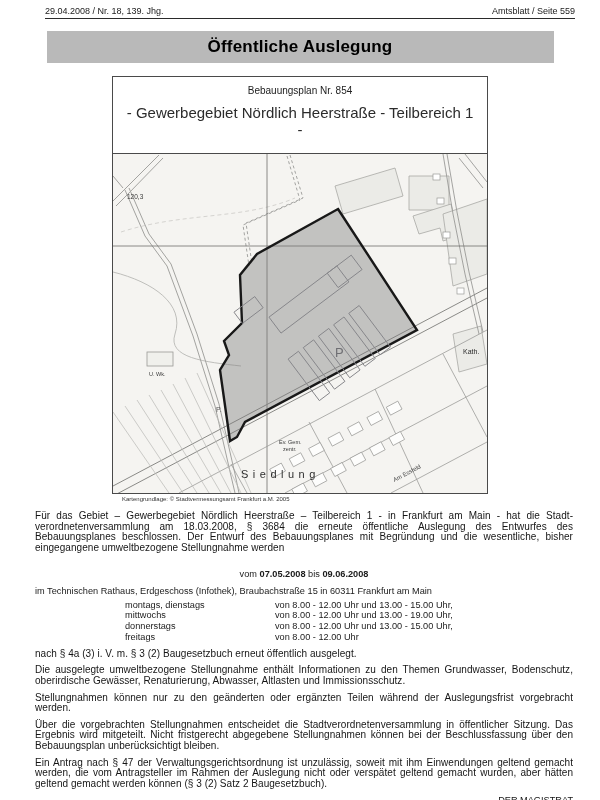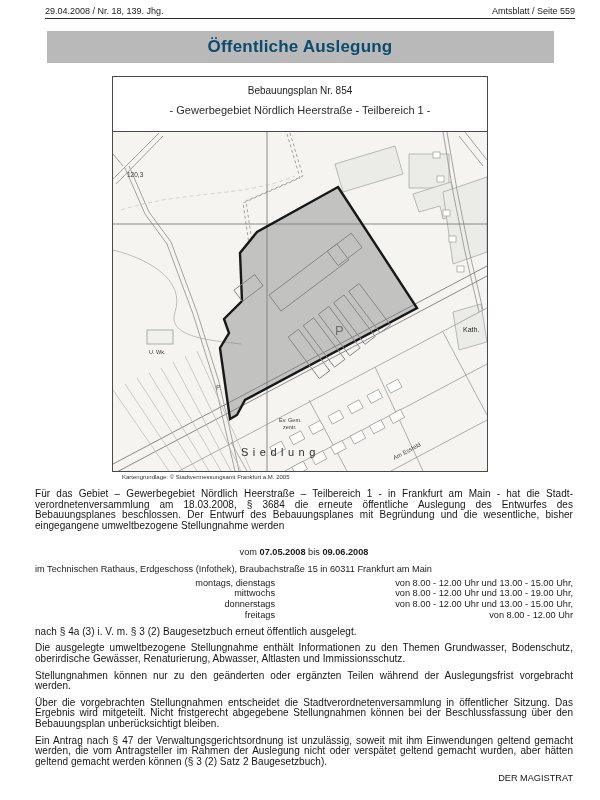--- a/index.html
+++ b/index.html
@@ -10,38 +10,38 @@
   }
   .header{
     display:flex;justify-content:space-between;align-items:flex-end;
     margin:0 25px 0 45px;padding:6px 0 2px 0;
     border-bottom:1px solid #2a2a2a;font-size:9px;color:#222;
   }
   .banner{
     width:507px;height:32px;margin:12px auto 0;background:#b9b9b9;
     display:flex;align-items:center;justify-content:center;
   }
-  .banner .title{font-size:17px;font-weight:bold;color:#0c4a6e;letter-spacing:0.2px;text-align:right;}
+  .banner .title{font-size:17px;font-weight:bold;color:#000000;letter-spacing:0.2px;text-align:right;}
   .plan-box{width:374px;margin:13px auto 0;border:1px solid #4a4a4a;background:#fff;}
   .plan-head{text-align:center;padding:8px 4px 7px;border-bottom:1px solid #4a4a4a;}
   .plan-head .t1{font-size:10px;margin:0 0 4px;color:#222;}
-  .plan-head .t2{font-size:11px;margin:8px;color:#2b2b2b;}
+  .plan-head .t2{font-size:15px;margin:8px;color:#2b2b2b;}
   .map-wrap{width:374px;height:339px;overflow:hidden;background:#f5f4f1;}
   .map-wrap svg{display:block;}
   .map-caption{width:374px;margin:2px auto 0;padding-left:9px;box-sizing:border-box;
     font-size:6px;color:#333;}
   .body-text{margin:9px 27px 0 35px;}
   .body-text p{
     font-size:10px;line-height:10.6px;text-align:justify;
     margin:0 0 6px;letter-spacing:0.05px;color:#151515;
   }
   .center-line{text-align:center;font-size:9.2px;line-height:10.6px;margin:16px 0 6px;}
   .center-line b{font-weight:bold;}
   .loc-line{font-size:9.2px;line-height:10.6px;margin:0 0 3px;}
-  .schedule{margin:0 0 6px 90px;font-size:9.2px;line-height:10.8px;text-align:right;}
+  .schedule{margin:0 0 6px 90px;font-size:9.2px;line-height:10.8px;}
   .schedule-row{display:flex;}
   .schedule-row .days{width:150px;}
   .schedule-row .hours{flex:1;}
   .signature{ text-align:right;font-size:9.2px;line-height:11px;margin-top:2px;color:#151515;}
 </style>
 </head>
 <body>
 
 <div class="header">
   <span>29.04.2008 / Nr. 18, 139. Jhg.</span>

